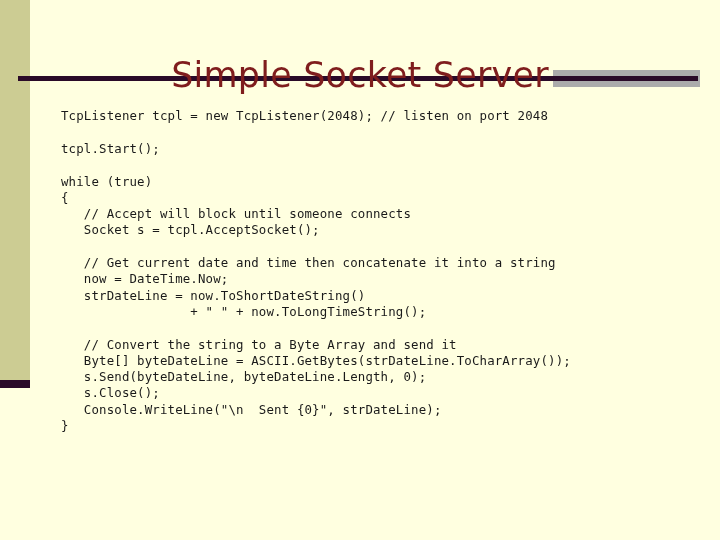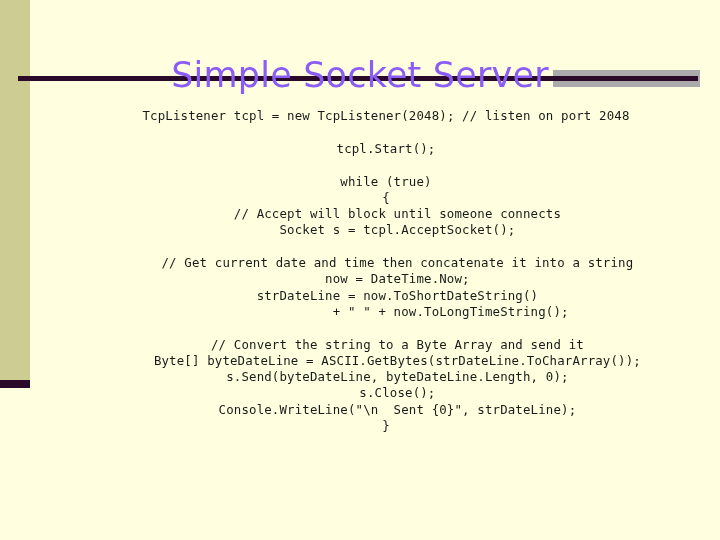--- a/index.html
+++ b/index.html
@@ -56,42 +56,41 @@
     background: #2A0A28;
   }
 
   
   #slide-title {
     position: absolute;
     left: 30px;
     top: 30px;
     width: 660px;
     text-align: center;
-    color: #8b5cf6;
+    color: #7f1d1d;
     font-family: "DejaVu Sans", sans-serif;
     font-size: 35px;
     font-weight: 400;
     letter-spacing: 0.2px;
     line-height: 44px;
     white-space: nowrap;
   }
 
   
   #code-body {
     position: absolute;
     left: 61px;
     top: 96px;
     width: 650px;
     color: #1A1A1A;
     font-family: "DejaVu Sans Mono", "Liberation Mono", monospace;
     font-size: 12.4px;
     line-height: 16.3px;
     white-space: pre;
     letter-spacing: 0.15px;
-    text-align: center;
   }
   .code-line {
     white-space: pre;
     min-height: 16.3px;
   }
   .code-line.blank {
     height: 16.3px;
   }
 </style>
 </head>

